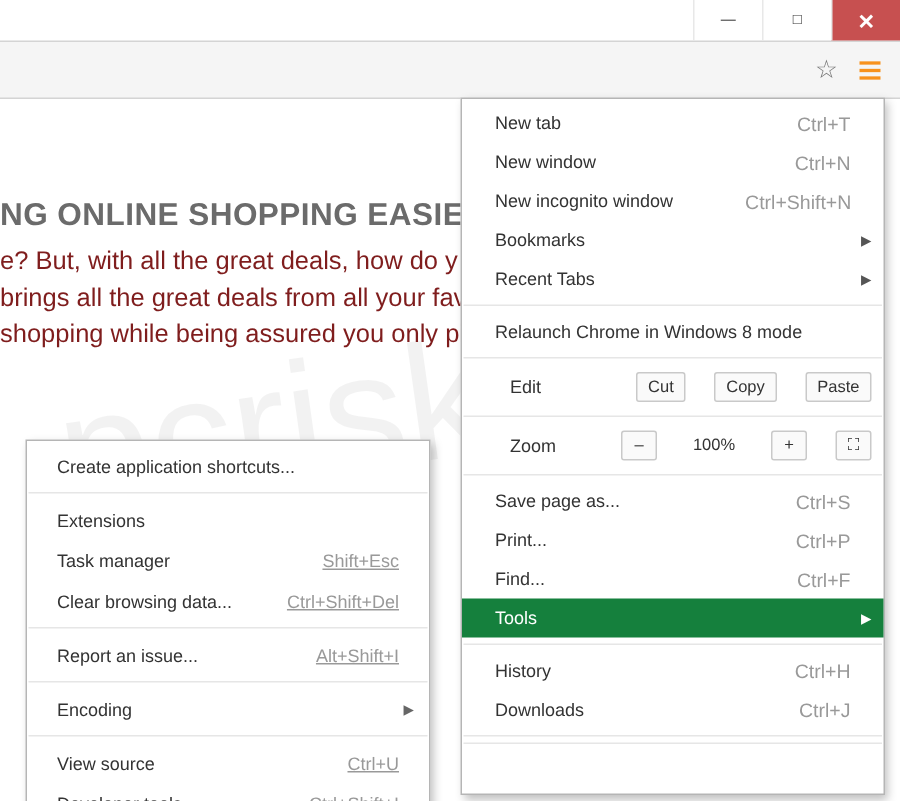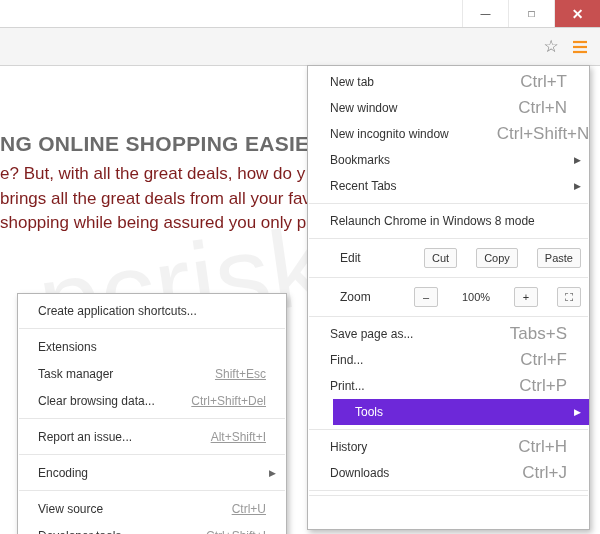--- a/index.html
+++ b/index.html
@@ -52,23 +52,23 @@
   position:absolute; top:65px; right:10px; width:283px;
   background:#fff; border:1px solid #b5b5b5;
   box-shadow:2px 3px 6px rgba(0,0,0,0.25);
   z-index:10; font-size:12px; color:#333;
   padding:3px 0;
 }
 .menu .row {
   height:26px; display:flex; align-items:center; padding:0 22px 0 22px;
   position:relative; white-space:nowrap;gap:48px;
 }
-.menu .row.highlight { background:#6d28d9; color:#fff;margin-left:25px; }
+.menu .row.highlight { background:#15803d; color:#fff; }
 .menu .row .label { flex:1; }
-.menu .row .shortcut { color:#999; font-size:17px; }
+.menu .row .shortcut { color:#999; font-size:13px; }
 .menu .row .sub-arrow {
   position:absolute; right:8px; font-size:9px; color:#555;
 }
 .menu .row.highlight .sub-arrow { color:#fff; }
 .menu .sep { height:1px; background:#e6e6e6; margin:4px 1px; }
 .menu .edit-row, .menu .zoom-row {
   height:30px; display:flex; align-items:center; padding:0 8px 0 32px;
 }
 .menu .edit-row .label, .menu .zoom-row .label { flex:1; }
 .menu .btns { display:flex; gap:19px; }
@@ -203,30 +203,30 @@
     <span class="btns">
       <span class="b sq">–</span>
       <span class="b" style="border:none;background:none;width:38px;justify-content:center">100%</span>
       <span class="b sq">+</span>
       <span class="b sq">⛶</span>
     </span>
   </div>
   <div class="sep"></div>
   <div class="row">
       <span class="label">Save page as...</span>
-      <span class="shortcut">Tabs+S</span>
+      <span class="shortcut">Ctrl+S</span>
+    </div>
+  <div class="row">
+      <span class="label">Print...</span>
+      <span class="shortcut">Ctrl+P</span>
     </div>
   <div class="row">
       <span class="label">Find...</span>
       <span class="shortcut">Ctrl+F</span>
     </div>
-  <div class="row">
-      <span class="label">Print...</span>
-      <span class="shortcut">Ctrl+P</span>
-    </div>
   <div class="row highlight">
       <span class="label">Tools</span>
       <span class="sub-arrow">▶</span>
     </div>
   <div class="sep"></div>
   <div class="row">
       <span class="label">History</span>
       <span class="shortcut">Ctrl+H</span>
     </div>
   <div class="row">

